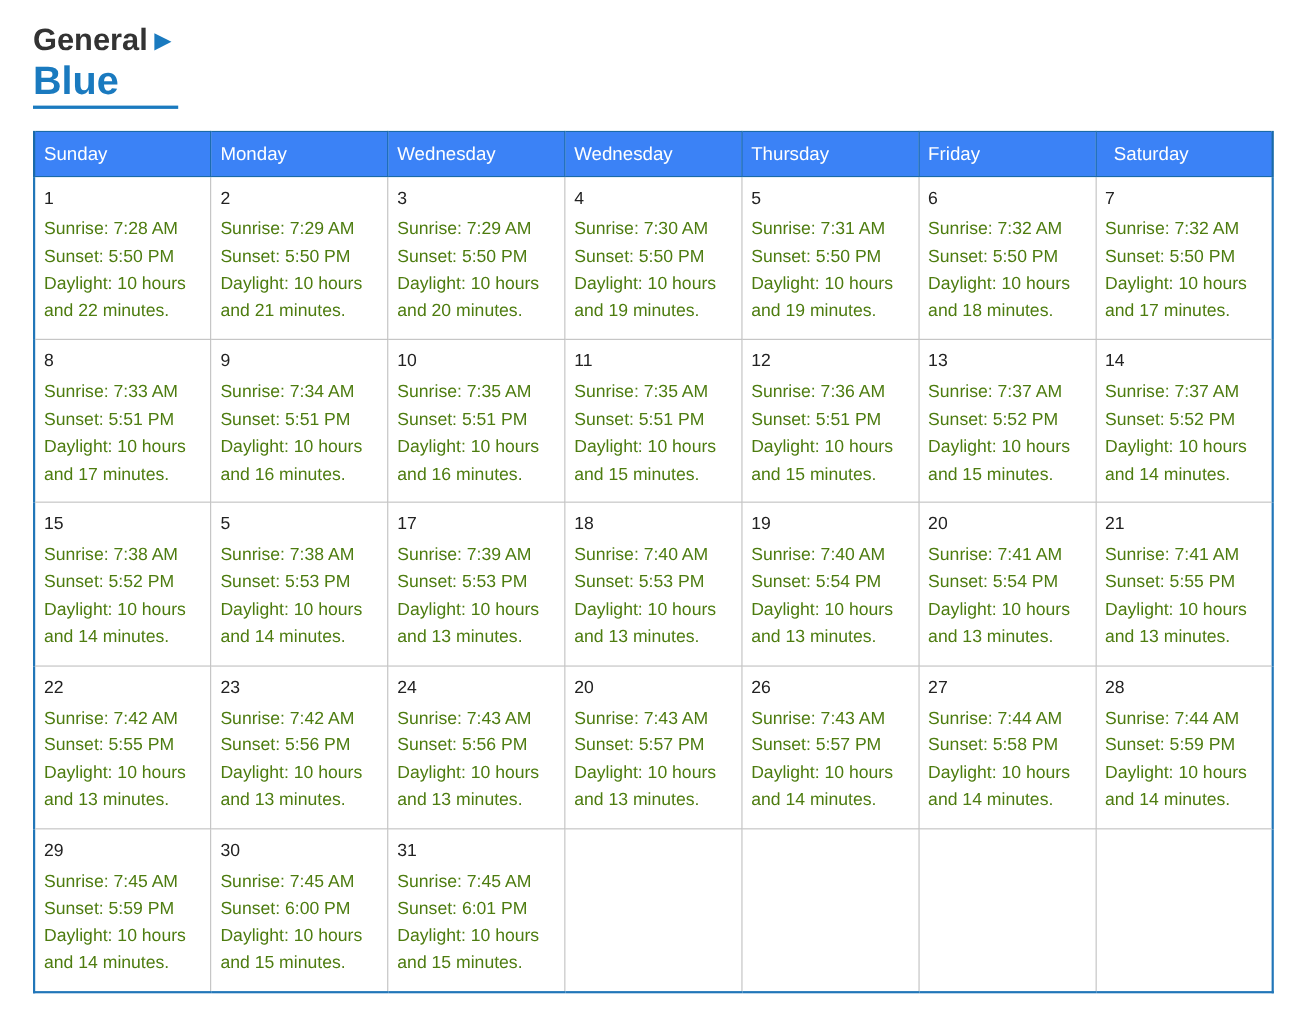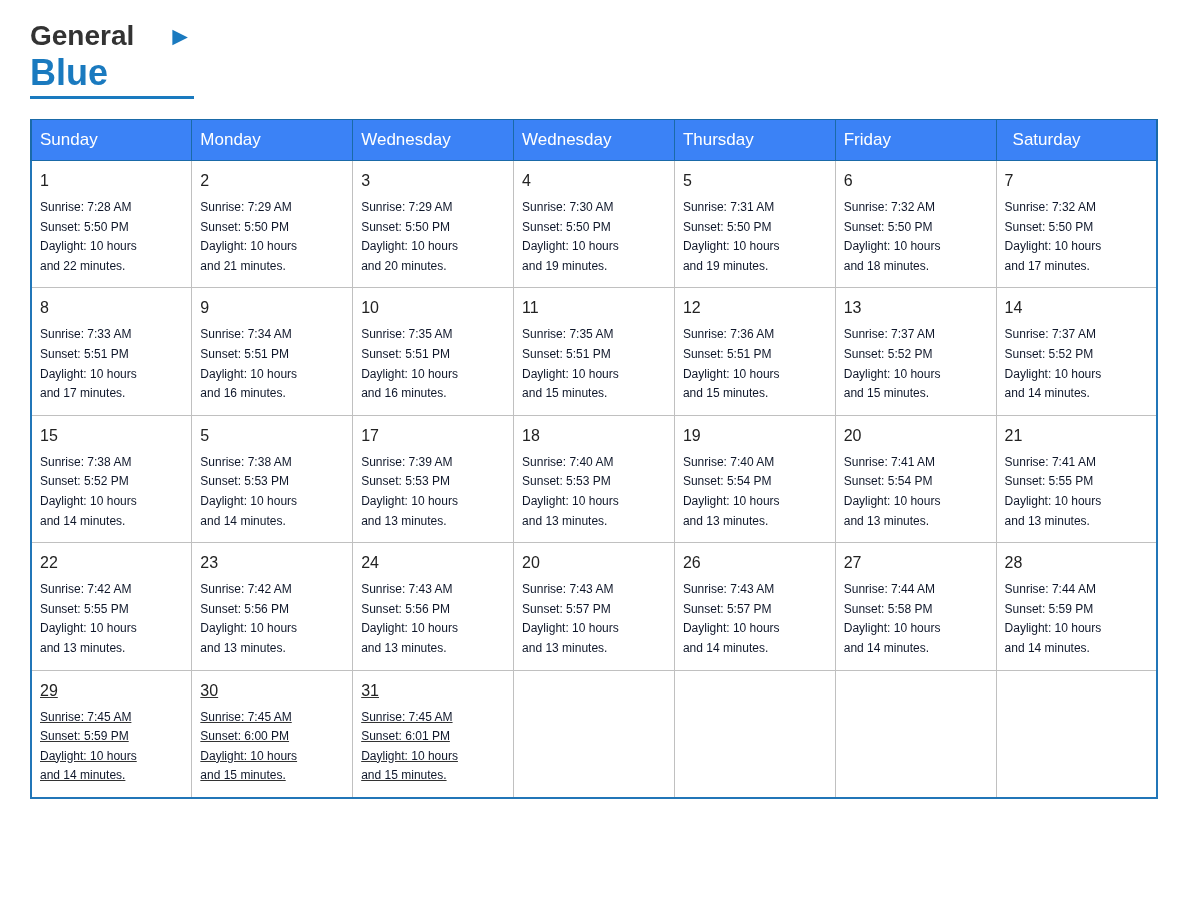--- a/index.html
+++ b/index.html
@@ -20,21 +20,20 @@
       display: flex;
       flex-direction: column;
       align-items: flex-start;
     }
     .logo-text {
       display: flex;
       align-items: center;
       font-size: 28px;
       font-weight: bold;
       color: #333;
-      gap: 32px;
     }
     .logo-general {
       color: #333;
     }
     .logo-arrow {
       color: #1a7abf;
       font-size: 32px;
       margin: 0 2px;
     }
     .logo-blue {
@@ -81,32 +80,31 @@
       padding: 8px 8px 12px 8px;
       border: 1px solid #c0c0c0;
       font-size: 13px;
       color: #333;
       line-height: 1.5;
       background: #ffffff;
       min-height: 110px;
     }
     .calendar-table tbody tr:last-child td {
       border-bottom: 2px solid #2176b8;
-      text-decoration: underline;
     }
     .day-number {
       font-size: 16px;
       font-weight: normal;
       color: #222;
       display: block;
       margin-bottom: 4px;
     }
     .day-info {
-      font-size: 12px;
-      color: #0f172a;
+      font-size: 16px;
+      color: #4d7c0f;
       line-height: 1.55;
     }
     .empty-cell {
       background: #ffffff;
     }
     tbody tr td:first-child {
       border-left: 2px solid #2176b8;
     }
     tbody tr td:last-child {
       border-right: 2px solid #2176b8;

